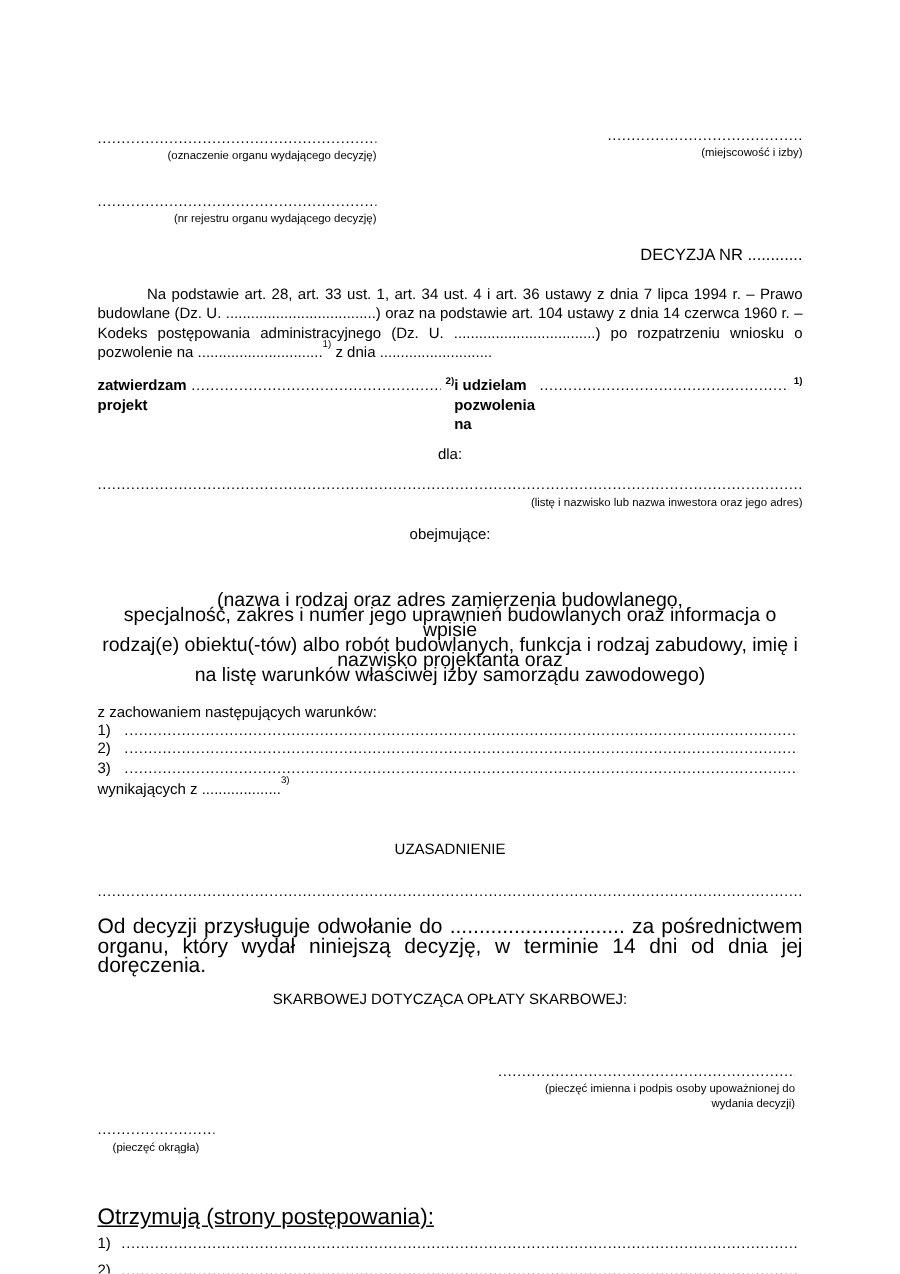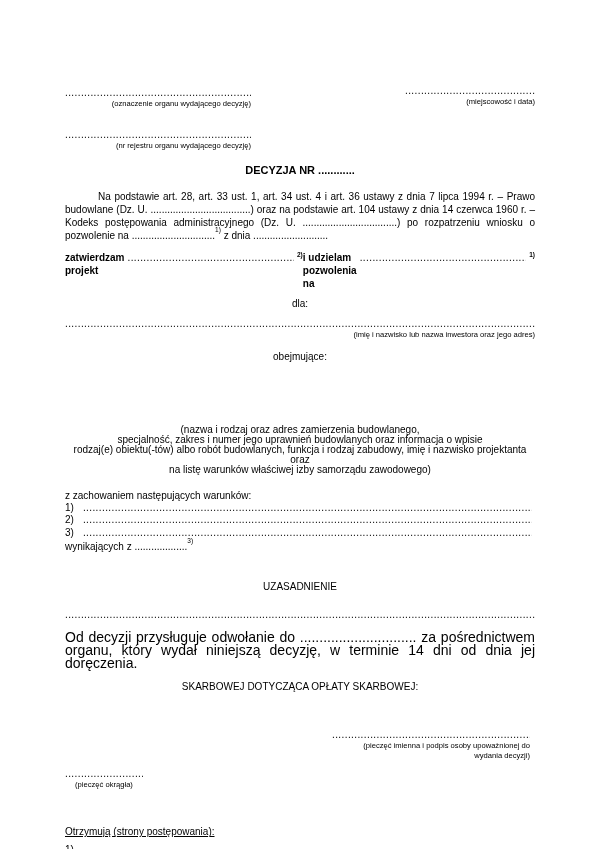--- a/index.html
+++ b/index.html
@@ -25,73 +25,73 @@
     margin:0 3px;
   }
 
   .header-row { display:flex; justify-content:space-between; align-items:flex-start; }
   .issuer-block { width:186px; }
   .place-block  { width:130px; margin-top:-2px; }
   .caption { text-align:right; font-size:7.6px; line-height:10.5px; margin-top:1px; }
 
   .registry-block { width:186px; margin-top:20px; }
 
-  .doc-title { text-align:center; font-weight:bold; font-size:11px; margin-top:13px; }
+  .doc-title { text-align:right; font-weight:normal; font-size:11px; margin-top:13px; }
 
   .legal-par {
     margin-top:14px; font-size:10px; line-height:13px;
     text-align:justify; text-indent:33px;
   }
   sup.fn { font-size:6.5px; position:relative; top:-3px; line-height:0; }
 
   .approval-line {
     margin-top:9px; display:flex; align-items:baseline;
     font-weight:bold; font-size:10px; line-height:13px;justify-content:center;
   }
   .approval-line sup.fn { top:-4px; flex:0 0 auto; font-weight:bold; }
 
   .center-line { text-align:center; font-size:10px; line-height:13px; }
   .dla-line { margin-top:7px; }
   .investor-line { margin-top:9px; }
   .covering-line { margin-top:9px; }
 
-  .project-caption { margin-top:62px; text-align:center; font-size:10px; line-height:10px; }
+  .project-caption { margin-top:32px; text-align:center; font-size:13px; line-height:10px; }
 
   .cond-intro { margin-top:14px; font-size:10px; line-height:13px; }
   .cond-row { display:flex; align-items:baseline; font-size:10px; line-height:12.8px; }
   .cond-row .num { flex:0 0 auto; margin-right:6px; }
   .resulting-line { font-size:10px; line-height:13px; }
 
   .uzasadnienie { margin-top:27px; }
   .uz-dots { margin-top:17px; }
 
   .appeal-par { margin-top:11px; font-size:14px; line-height:13px; text-align:justify; }
   .adnotacja { margin-top:10px; }
 
   .signature-block { margin-top:37px; width:198px; margin-left:auto; margin-right:5px; }
   .round-stamp { margin-top:7px; width:78px; }
   .round-stamp .caption { text-align:center; }
 
-  .recipients-heading { margin-top:35px; font-size:10px; line-height:13px; text-decoration:underline; }
+  .recipients-heading { margin-top:35px; font-size:15px; line-height:13px; text-decoration:underline; }
   .recip-row { display:flex; align-items:baseline; font-size:10px; margin-top:5px; line-height:13px; }
   .recip-row .num { flex:0 0 auto; margin-right:4px; }
 </style>
 </head>
 <body>
 
 <div class="page">
 
   <div class="header-row">
     <div class="issuer-block">
       <div class="dotline">................................................................................................................................................................................................................................................................................................................................</div>
       <div class="caption">(oznaczenie organu wydającego decyzję)</div>
     </div>
     <div class="place-block">
       <div class="dotline">................................................................................................................................................................................................................................................................................................................................</div>
-      <div class="caption">(miejscowość i data)</div>
+      <div class="caption">(miejscowość i izby)</div>
     </div>
   </div>
 
   <div class="registry-block">
     <div class="dotline">................................................................................................................................................................................................................................................................................................................................</div>
     <div class="caption">(nr rejestru organu wydającego decyzję)</div>
   </div>
 
   <div class="doc-title">DECYZJA NR ............</div>
 
@@ -103,21 +103,21 @@
     <sup class="fn">2)</sup>
     <span>i udzielam pozwolenia na</span>
     <span class="fill">................................................................................................................................................................................................................................................................................................................................</span>
     <sup class="fn">1)</sup>
   </div>
 
   <div class="center-line dla-line">dla:</div>
 
   <div class="investor-line">
     <div class="dotline">................................................................................................................................................................................................................................................................................................................................</div>
-    <div class="caption">(imię i nazwisko lub nazwa inwestora oraz jego adres)</div>
+    <div class="caption">(listę i nazwisko lub nazwa inwestora oraz jego adres)</div>
   </div>
 
   <div class="center-line covering-line">obejmujące:</div>
 
   <div class="project-caption">
     <div>(nazwa i rodzaj oraz adres zamierzenia budowlanego,</div>
     <div>specjalność, zakres i numer jego uprawnień budowlanych oraz informacja o wpisie</div>
     <div>rodzaj(e) obiektu(-tów) albo robót budowlanych, funkcja i rodzaj zabudowy, imię i nazwisko projektanta oraz</div>
     <div>na listę warunków właściwej izby samorządu zawodowego)</div>
   </div>

